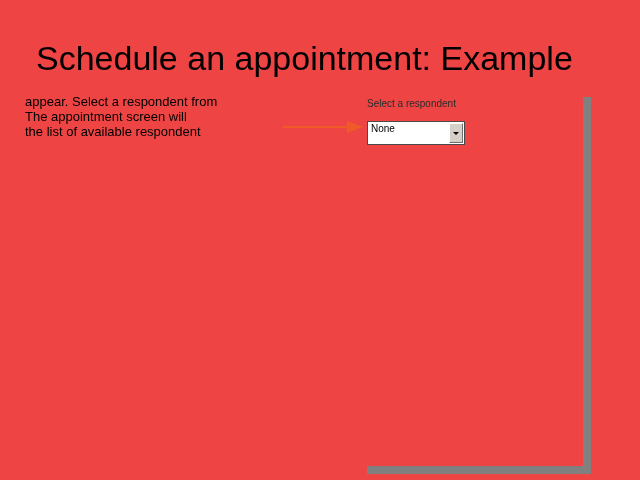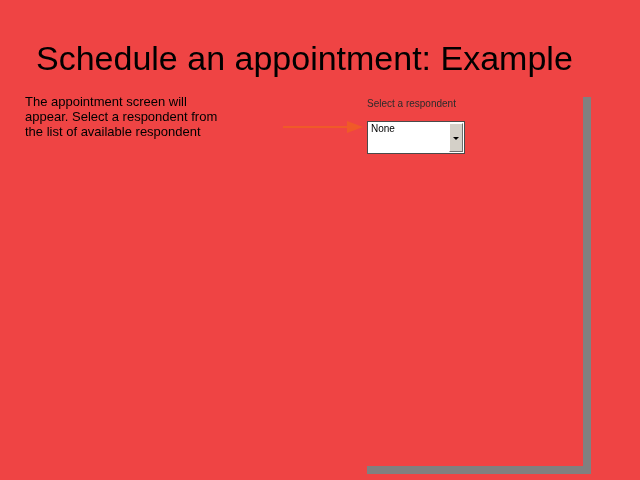--- a/index.html
+++ b/index.html
@@ -65,21 +65,21 @@
     font-size: 10px;
     line-height: 12px;
     color: #2b2b2b;
     white-space: nowrap;
   }
   #respondent-select {
     position: absolute;
     left: 0px;
     top: 24px;
     width: 98px;
-    height: 33px;
+    height: 24px;
     box-sizing: border-box;
     border: 1px solid #4a4a4a;
     background: #ffffff;
     display: flex;
     align-items: stretch;
     overflow: hidden;
   }
   #respondent-select-value {
     flex: 1 1 auto;
     padding-left: 3px;
@@ -161,22 +161,22 @@
   }
 </style>
 </head>
 <body>
 
 <div id="slide">
 
   <div id="slide-title">Schedule an appointment: Example</div>
 
   <div id="body-text">
+    <span class="line">appear. Select a respondent from</span>
     <span class="line">The appointment screen will</span>
-    <span class="line">appear. Select a respondent from</span>
     <span class="line">the list of available respondent</span>
   </div>
 
   <div id="form-group">
     <div id="respondent-label">Select a respondent</div>
 
     <div id="respondent-select">
       <div id="respondent-select-value">None</div>
       <div id="respondent-select-button">
         <span class="caret"></span>

